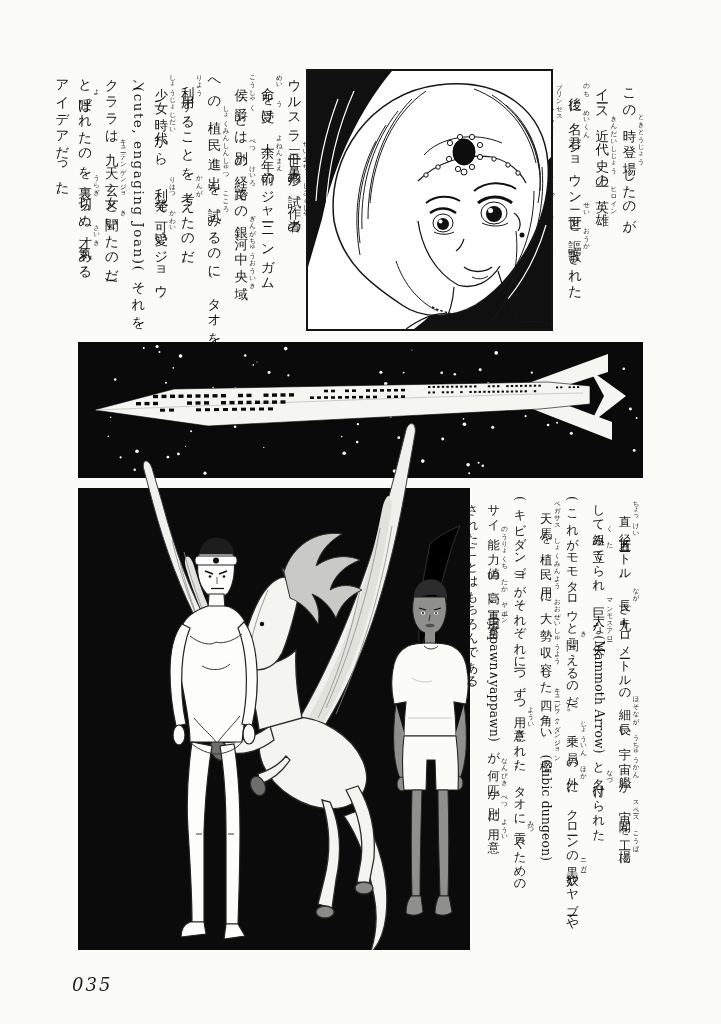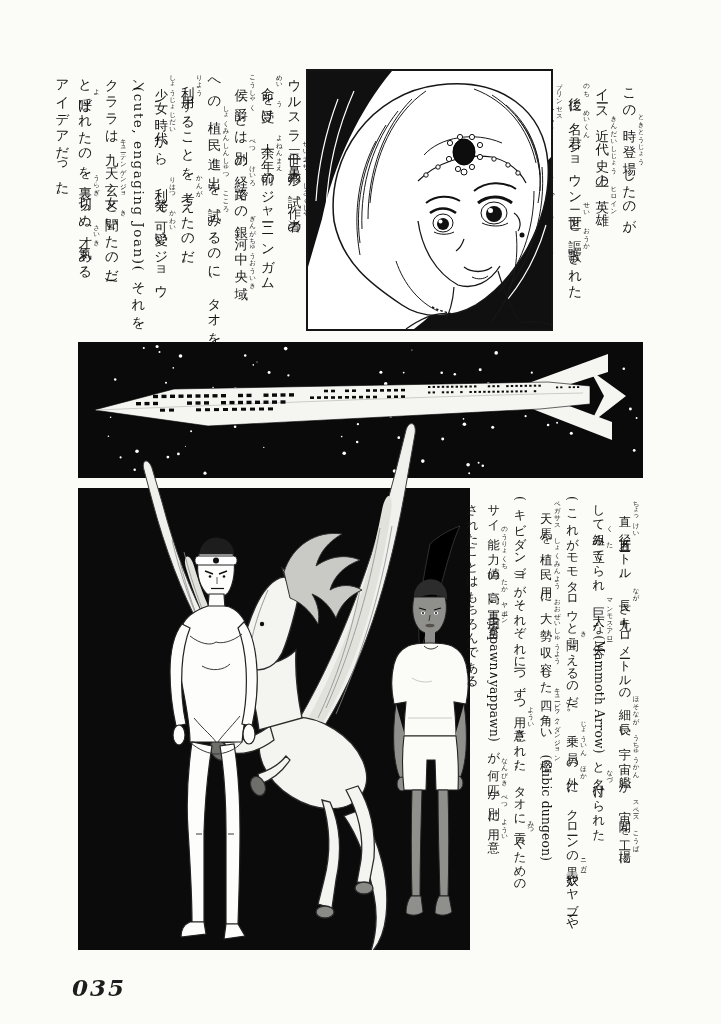--- a/index.html
+++ b/index.html
@@ -13,22 +13,22 @@
   ruby rt{font-size:6.5px;letter-spacing:0;}
   .tr-text{top:79px;right:76px;height:268px;font-size:13.5px;line-height:1.72;letter-spacing:1.5px;}
   .tl-text{top:70px;left:78px;width:232px;height:292px;font-size:13.5px;line-height:1.68;letter-spacing:1.5px;}
   .br-text{top:496px;right:81px;height:452px;font-size:12.3px;line-height:1.73;letter-spacing:0.2px;}
   .panel{position:absolute;}
   .portrait-panel{left:306px;top:69px;width:247px;height:262px;border:2px solid #151515;
                   box-sizing:border-box;background:#ffffff;}
   .starfield-panel{left:78px;top:342px;width:565px;height:136px;background:#0a0a0a;}
   .pegasus-panel{left:78px;top:418px;width:392px;height:532px;}
   .panel svg{display:block;width:100%;height:100%;}
-  .page-num{position:absolute;left:72px;top:974px;font-style:italic;font-weight:700;
-            font-size:23px;letter-spacing:2px;color:#1d1d1d;
+  .page-num{position:absolute;left:72px;top:974px;font-style:italic;font-weight:400;
+            font-size:18px;letter-spacing:2px;color:#1d1d1d;
             font-family:"DejaVu Serif","Liberation Serif",serif;}
 </style>
 </head>
 <body>
 
 <div class="page">
 
   <section class="vtext tr-text">
     <p>この<ruby>時登場<rt>ときとうじょう</rt></ruby>したのが、</p>
     <p>イース<ruby>近代<rt>きんだい</rt></ruby><ruby>史上<rt>しじょう</rt></ruby>の<ruby>英雄<rt>ヒロイン</rt></ruby></p>

